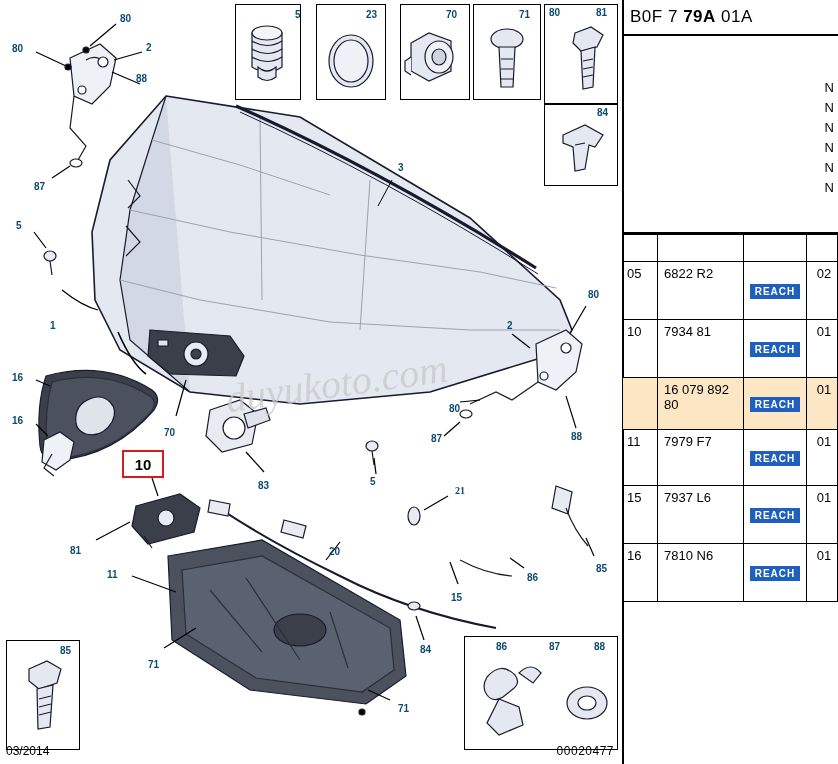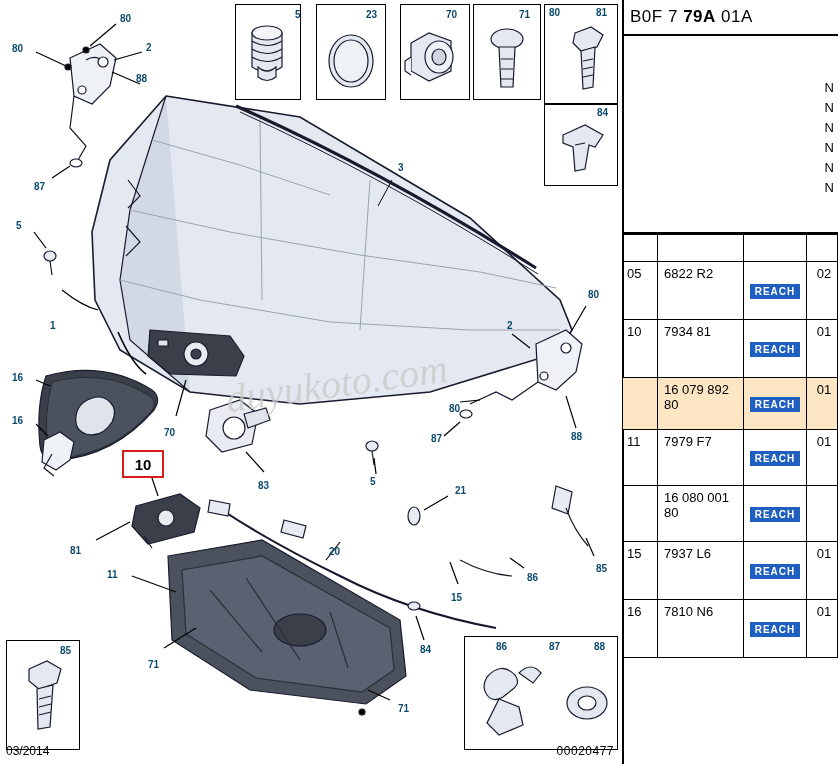--- a/index.html
+++ b/index.html
@@ -266,21 +266,21 @@
     <div class="lbl" style="left:164px;top:428px;">70</div>
     <div class="lbl" style="left:258px;top:481px;">83</div>
     <div class="lbl" style="left:70px;top:546px;">81</div>
     <div class="lbl" style="left:107px;top:570px;">11</div>
     <div class="lbl" style="left:148px;top:660px;">71</div>
     <div class="lbl" style="left:398px;top:704px;">71</div>
     <div class="lbl" style="left:420px;top:645px;">84</div>
     <div class="lbl" style="left:329px;top:547px;">20</div>
     <div class="lbl" style="left:370px;top:477px;">5</div>
     <div class="lbl" style="left:451px;top:593px;">15</div>
-    <div class="lbl" style="left:455px;top:486px;">21</div>
+    <div class="lbl" style="left:455px;top:486px;font-family:Liberation Serif, serif;">21</div>
     <div class="lbl" style="left:527px;top:573px;">86</div>
     <div class="lbl" style="left:596px;top:564px;">85</div>
     <div class="lbl" style="left:431px;top:434px;">87</div>
     <div class="lbl" style="left:449px;top:404px;">80</div>
     <div class="lbl" style="left:507px;top:321px;">2</div>
     <div class="lbl" style="left:588px;top:290px;">80</div>
     <div class="lbl" style="left:571px;top:432px;">88</div>
     <div class="lbl" style="left:398px;top:163px;">3</div>
 
     <div class="hl" style="left:122px;top:450px;width:42px;height:28px;">10</div>
@@ -339,26 +339,20 @@
         <td class="c-qty">01</td>
       </tr>
 
       <tr style="height:56px;">
         <td class="c-num">11</td>
         <td class="c-ref">7979 F7</td>
         <td class="c-reach"><span class="reach">REACH</span></td>
         <td class="c-qty">01</td>
       </tr>
 
-      <tr style="height:56px;">
-        <td class="c-num"></td>
-        <td class="c-ref">16 080 001 80</td>
-        <td class="c-reach"><span class="reach">REACH</span></td>
-        <td class="c-qty"></td>
-      </tr>
 
       <tr style="height:58px;">
         <td class="c-num">15</td>
         <td class="c-ref">7937 L6</td>
         <td class="c-reach"><span class="reach">REACH</span></td>
         <td class="c-qty">01</td>
       </tr>
 
       <tr style="height:58px;">
         <td class="c-num">16</td>

